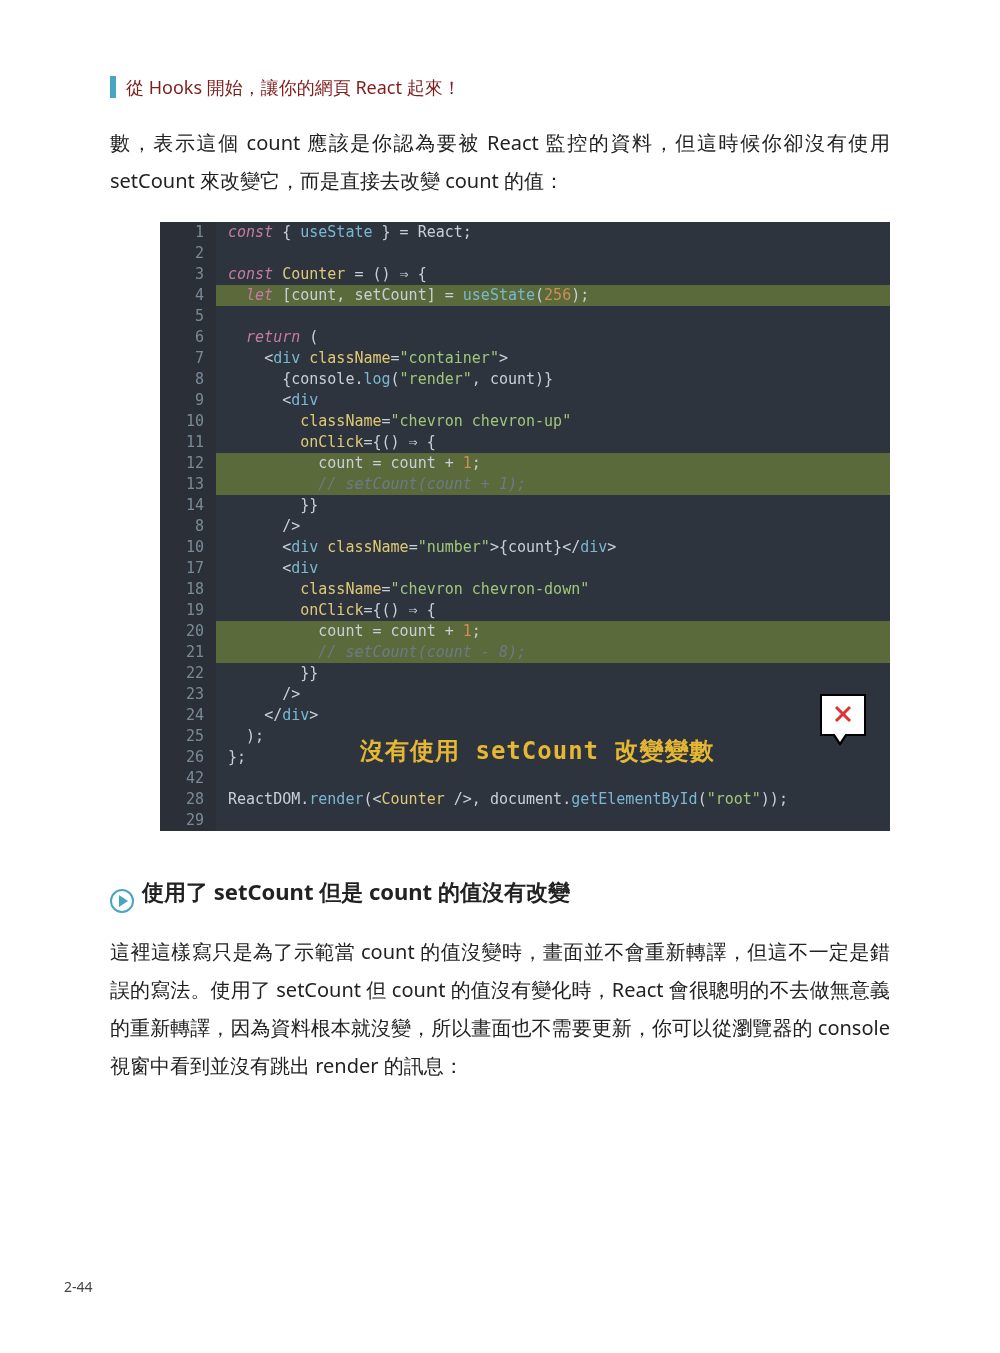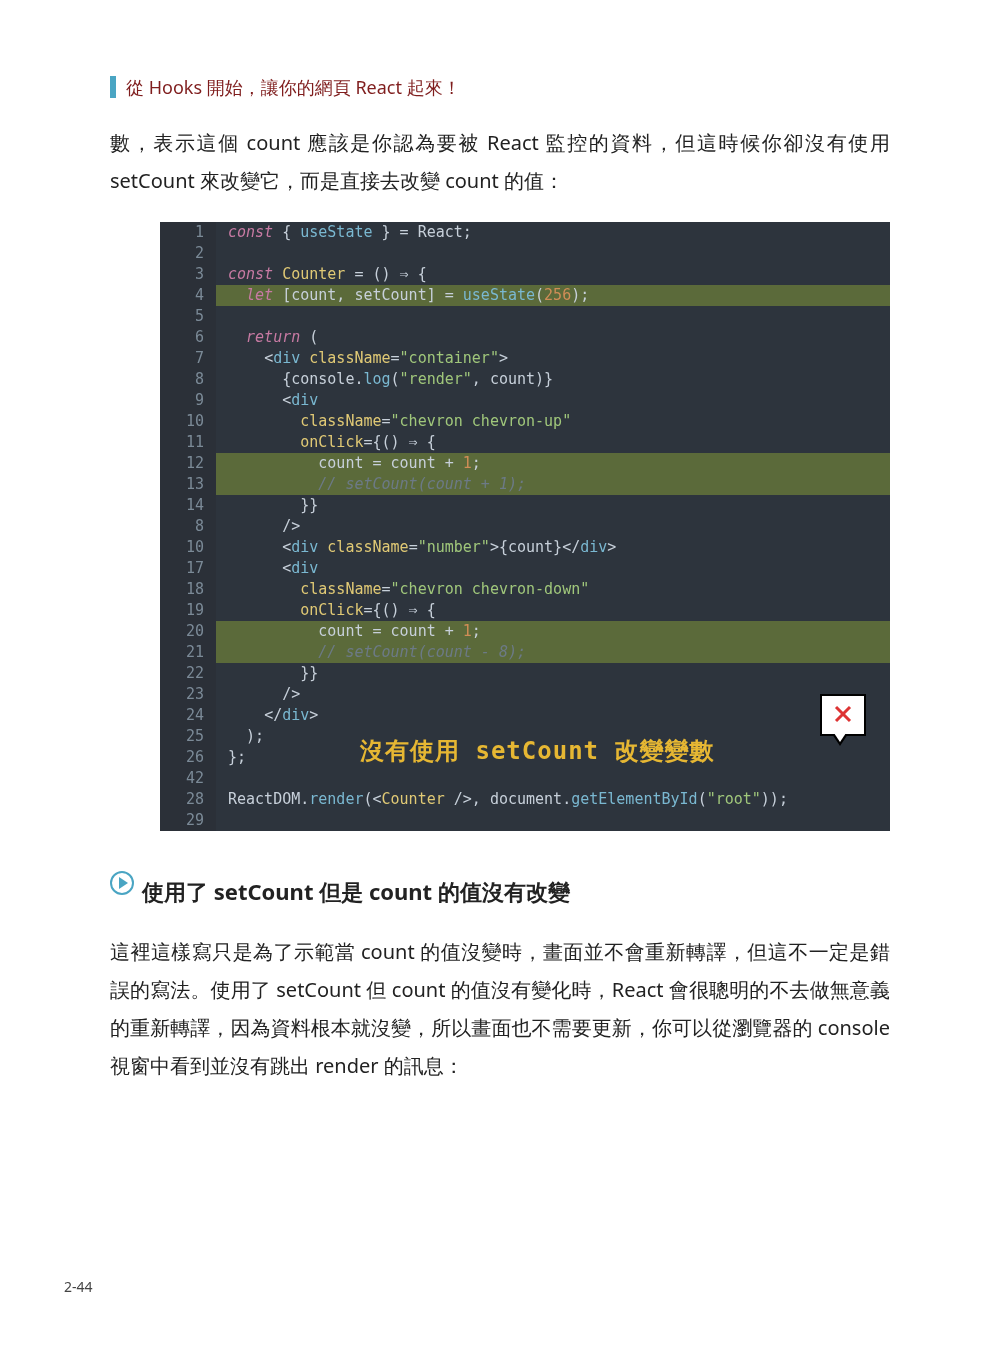--- a/index.html
+++ b/index.html
@@ -103,21 +103,21 @@
     left: 12px; bottom: -8px;
     width: 0; height: 0;
     border-left: 6px solid transparent;
     border-right: 6px solid transparent;
     border-top: 9px solid #fff;
     z-index: 2;
   }
   .x-bubble svg { display:block; margin: 7px auto 0 auto; }
 
   .section-head {
-    display: flex; align-items: flex-start; gap: 8px;
+    display: flex; align-items: flex-end; gap: 8px;
     font-size: 22px; font-weight: 700;
     margin: 30px 0 14px 0;
   }
   .play-ico {
     width: 20px; height: 20px; border-radius: 50%;
     border: 2px solid #4aa5c3;
     display: inline-flex; align-items: center; justify-content: center;
   }
   .play-ico::before {
     content: "";

